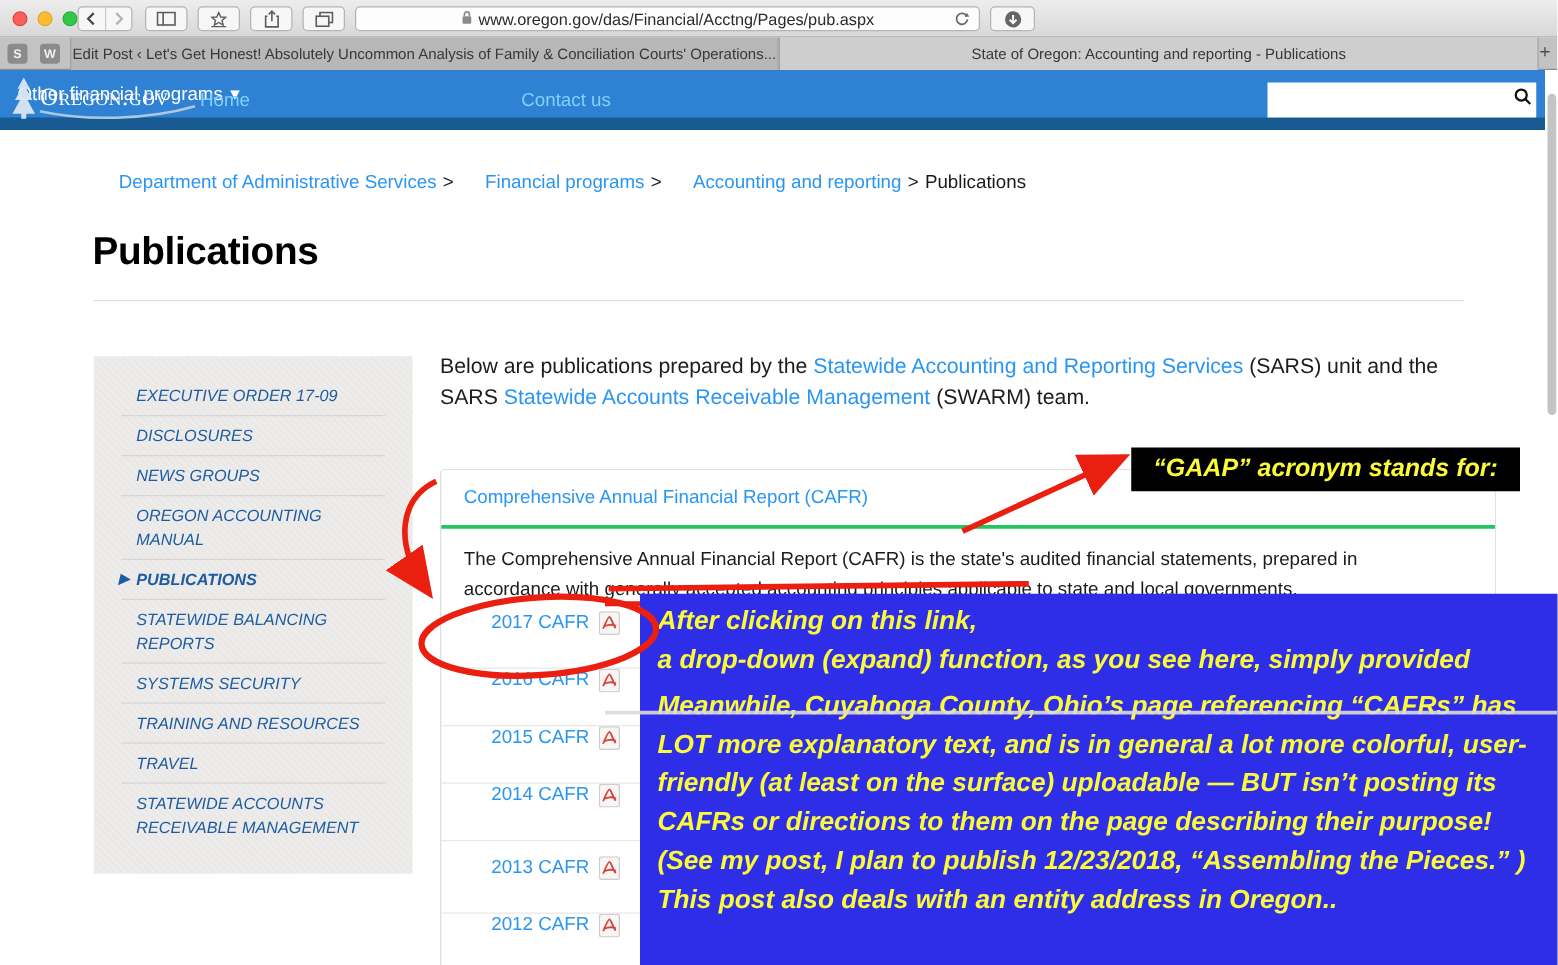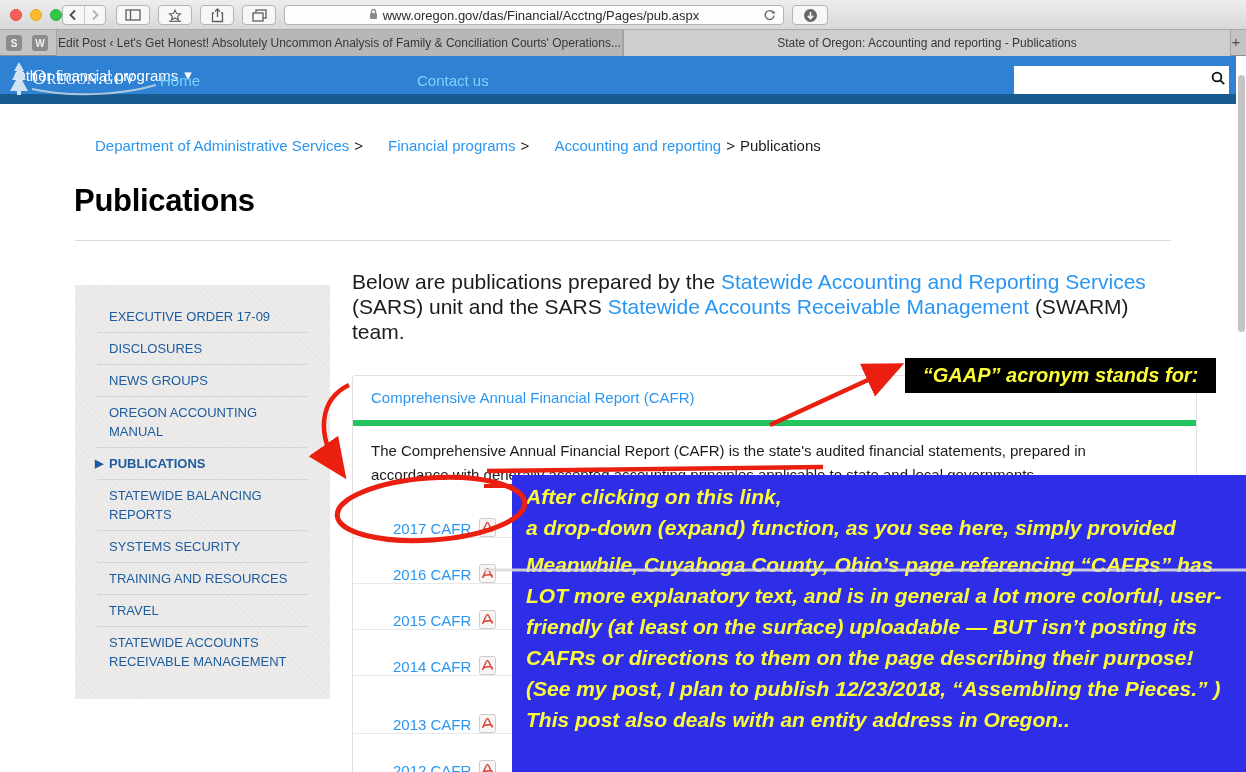--- a/index.html
+++ b/index.html
@@ -103,41 +103,41 @@
   }
   .titlehr { position:absolute; left:75px; top:240px; width:1096px; height:1px; background:#ddd; }
 
   .sidebar {
     position:absolute; left:75px; top:285px; width:255px; background:#edecea;
     background-image:repeating-linear-gradient(45deg, rgba(0,0,0,0.015) 0 2px, rgba(255,255,255,0) 2px 4px);
     padding:16px 22px 22px 22px;
   }
   .side-item {
     position:relative; padding:6px 0 6px 12px; border-bottom:1px solid #d6d5d3;
-    color:#1d5ca0; font-size:13px; line-height:19px; cursor:pointer;
+    color:#1d5ca0; font-size:13px; line-height:19px; cursor:pointer;font-style:italic;
   }
   .side-item:last-child { border-bottom:none; }
   .side-item.active { font-weight:bold; }
   .side-item.active .marker { position:absolute; left:-2px; top:6px; font-size:11px; color:#1d5ca0; }
 
-  .intro { position:absolute; left:352px; top:269px; width:808px; font-size:21px; line-height:25px; color:#1c1c1c; }
+  .intro { position:absolute; left:352px; top:280px; width:808px; font-size:17px; line-height:25px; color:#1c1c1c; }
   .intro a { color:#2a96f2; text-decoration:none; }
 
   .panel {
     position:absolute; left:352px; top:375px; width:845px; height:397px;
     border:1px solid #e0e0e0; border-bottom:none; border-radius:4px 4px 0 0;
     background:transparent;
   }
-  .panel-header { padding:13px 18px; border-bottom:6px solid #22c55e; }
+  .panel-header { padding:13px 18px; border-bottom:3px solid #22c55e; }
   .panel-header a { color:#2a96f2; font-size:15px; text-decoration:none; }
   .panel-desc { padding:13px 18px 11px 18px; width:805px; font-size:15px; line-height:24px; color:#1c1c1c; }
   .panel-desc .redline { border-bottom:4px solid #ea1f10; padding-bottom:1px; }
   .reports { margin-top:-6px; width:160px; }
   .report-row {
-    height:46px; display:flex; align-items:flex-end; padding-left:40px;
+    height:46px; display:flex; align-items:flex-start; padding-left:40px;
     border-bottom:1px solid #e8e8e8;
   }
   .report-row.gap { margin-top:12px; }
   .report-row a { color:#2a96f2; font-size:15px; text-decoration:none; white-space:nowrap; }
   .report-row svg { margin-left:8px; }
 
   
   .gaapbox {
     position:absolute; left:905px; top:358px; width:311px; height:35px;
     background:#000; color:#fbfb3a; font-style:italic; font-weight:bold;

